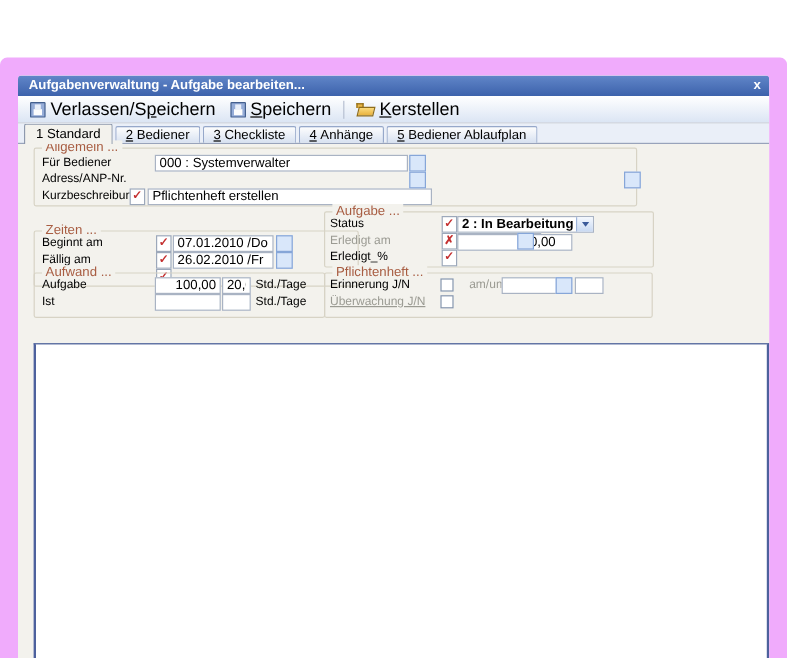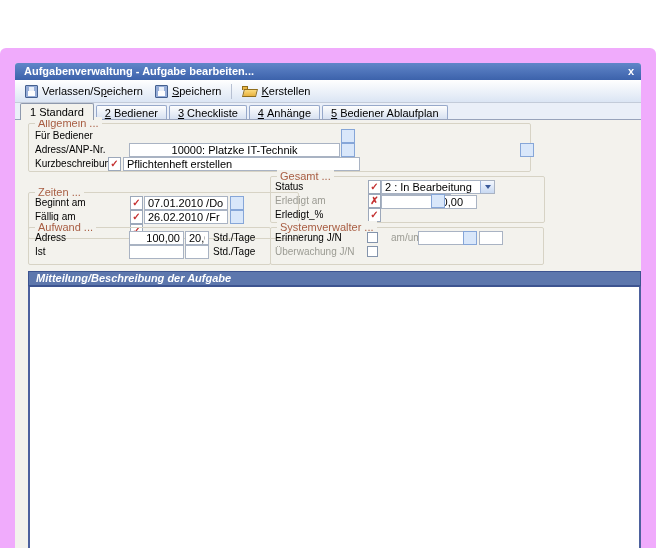--- a/index.html
+++ b/index.html
@@ -11,21 +11,21 @@
   
   .titlebar{height:17px;flex:0 0 17px;background:linear-gradient(180deg,#6186c9,#3c62ab);
             color:#fff;font-size:11px;font-weight:bold;line-height:17px;padding-left:9px;
             display:flex;align-items:center;}
   .titlebar .ttl{flex:1;line-height:17px;}
   .close-x{margin-right:7px;font-weight:bold;font-size:11px;cursor:default;line-height:15px;}
 
   
   .toolbar{height:22px;flex:0 0 22px;background:linear-gradient(180deg,#ffffff,#dbe5f4);
            border-bottom:1px solid #c3cbd9;display:flex;align-items:center;padding:0 4px;}
-  .tbtn{display:inline-flex;align-items:center;gap:4px;padding:1px 5px;font-size:11px;
+  .tbtn{display:inline-flex;align-items:center;gap:4px;padding:1px 5px;font-size:15px;
         background:transparent;border:1px solid transparent;color:#000;white-space:nowrap;}
   .tsep{width:1px;height:15px;background:#b7c0d2;margin:0 4px;}
   .mnk{text-decoration:underline;}
 
   .icon-save{width:13px;height:13px;position:relative;background:#96add8;border:1px solid #44608f;
              box-sizing:border-box;border-radius:1px;flex:0 0 13px;}
   .icon-save::before{content:"";position:absolute;top:1px;left:3px;width:5px;height:4px;background:#e9eff9;}
   .icon-save::after{content:"";position:absolute;bottom:1px;left:2px;right:2px;height:5px;background:#fdfdfd;}
   .icon-folder{width:15px;height:11px;position:relative;flex:0 0 15px;}
   .icon-folder::before{content:"";position:absolute;top:0;left:0;width:6px;height:4px;
@@ -129,26 +129,26 @@
       <span class="num u">5</span>
           <span>Bediener Ablaufplan</span>
     </div>
   </div>
 
   <div class="content">
 
     <div class="fs" style="left:13px;top:3px;width:503px;height:49px;">
       <span class="legend">Allgemein ...</span>
       <span class="lbl" style="left:6px;top:5px;">Für Bediener</span>
+      <div class="fld" style="left:100px;top:5px;width:211px;">000 : Systemverwalter</div>
       <button class="sphere-btn" style="left:312px;top:5px;">
             <span class="sphere"></span>
           </button>
 
       <span class="lbl" style="left:6px;top:19px;">Adress/ANP-Nr.</span>
-      <div class="fld ctr" style="left:100px;top:19px;width:211px;">10000: Platzke IT-Technik</div>
       <button class="sphere-btn" style="left:312px;top:19px;">
             <span class="sphere"></span>
           </button>
       <button class="sphere-btn" style="left:491px;top:19px;">
             <span class="sphere"></span>
           </button>
 
       <span class="lbl" style="left:6px;top:33px;">Kurzbeschreibung</span>
       <button class="mark-btn" style="left:79px;top:33px;">✓</button>
       <input class="fld" style="left: 94px; top: 33px; width: 237px;" value="Pflichtenheft erstellen">
@@ -168,65 +168,64 @@
       <input class="fld" style="left: 115px; top: 17px; width: 84px;" value="26.02.2010 /Fr">
       <button class="sphere-btn" style="left:201px;top:17px;">
             <span class="sphere"></span>
           </button>
 
       <span class="lbl" style="left:6px;top:31px;">Priorität</span>
       <button class="mark-btn" style="left:101px;top:31px;">✓</button>
     </div>
 
     <div class="fs" style="left:255px;top:56px;width:275px;height:47px;">
-      <span class="legend">Gesamt ...</span>
+      <span class="legend">Aufgabe ...</span>
       <span class="lbl" style="left:4px;top:3px;">Status</span>
       <button class="mark-btn" style="left:97px;top:3px;">✓</button>
-      <div class="combo" style="left:110px;top:3px;width:114px;"><span>2 : In Bearbeitung</span><span class="drop-btn">
+      <div class="combo" style="left:110px;top:3px;width:114px;font-weight:bold;"><span>2 : In Bearbeitung</span><span class="drop-btn">
               <span class="caret"></span>
             </span></div>
 
       <span class="lbl dis" style="left:4px;top:17px;">Erledigt am</span>
       <button class="mark-btn" style="left:97px;top:17px;">✗</button>
       <input class="fld" style="left: 110px; top: 17px; width: 70px;" value="">
       <button class="sphere-btn" style="left:160px;top:17px;">
             <span class="sphere"></span>
           </button>
 
       <span class="lbl" style="left:4px;top:31px;">Erledigt_%</span>
       <button class="mark-btn" style="left:97px;top:31px;">✓</button>
       <input class="fld rt" style="left: 110px; top: 18px; width: 96px; padding-right: 13px;" value="40,00">
     </div>
 
     <div class="fs" style="left:13px;top:107px;width:243px;height:38px;">
       <span class="legend">Aufwand ...</span>
-      <span class="lbl" style="left:6px;top:3px;">Adress</span>
+      <span class="lbl" style="left:6px;top:3px;">Aufgabe</span>
       <input class="fld rt" style="left: 100px; top: 3px; width: 55px;" value="100,00">
       <input class="fld rt" style="left: 156px; top: 3px; width: 24px;" value="20,0">
       <span class="lbl" style="left:184px;top:3px;">Std./Tage</span>
 
       <span class="lbl" style="left:6px;top:17px;">Ist</span>
       <input class="fld rt" style="left: 100px; top: 17px; width: 55px;" value="">
       <input class="fld rt" style="left: 156px; top: 17px; width: 24px;" value="">
       <span class="lbl" style="left:184px;top:17px;">Std./Tage</span>
     </div>
 
     <div class="fs" style="left:255px;top:107px;width:274px;height:38px;">
-      <span class="legend">Systemverwalter ...</span>
+      <span class="legend">Pflichtenheft ...</span>
       <span class="lbl" style="left:4px;top:3px;">Erinnerung J/N</span>
       <span class="chk" style="left:96px;top:4px;"></span>
       <span class="lbl dis" style="left:120px;top:3px;">am/um</span>
       <input class="fld" style="left: 147px; top: 3px; width: 58px;" value="">
       <button class="sphere-btn" style="left:192px;top:3px;">
             <span class="sphere"></span>
           </button>
       <input class="fld" style="left: 208px; top: 3px; width: 24px;" value="">
 
-      <span class="lbl dis" style="left:4px;top:17px;">Überwachung J/N</span>
+      <span class="lbl dis" style="left:4px;top:17px;text-decoration:underline;">Überwachung J/N</span>
       <span class="chk" style="left:96px;top:18px;"></span>
     </div>
 
-    <div class="msg-header">Mitteilung/Beschreibung der Aufgabe</div>
     <div class="msg-body"></div>
 
   </div>
  </div>
 </div>
 
 </body></html>

